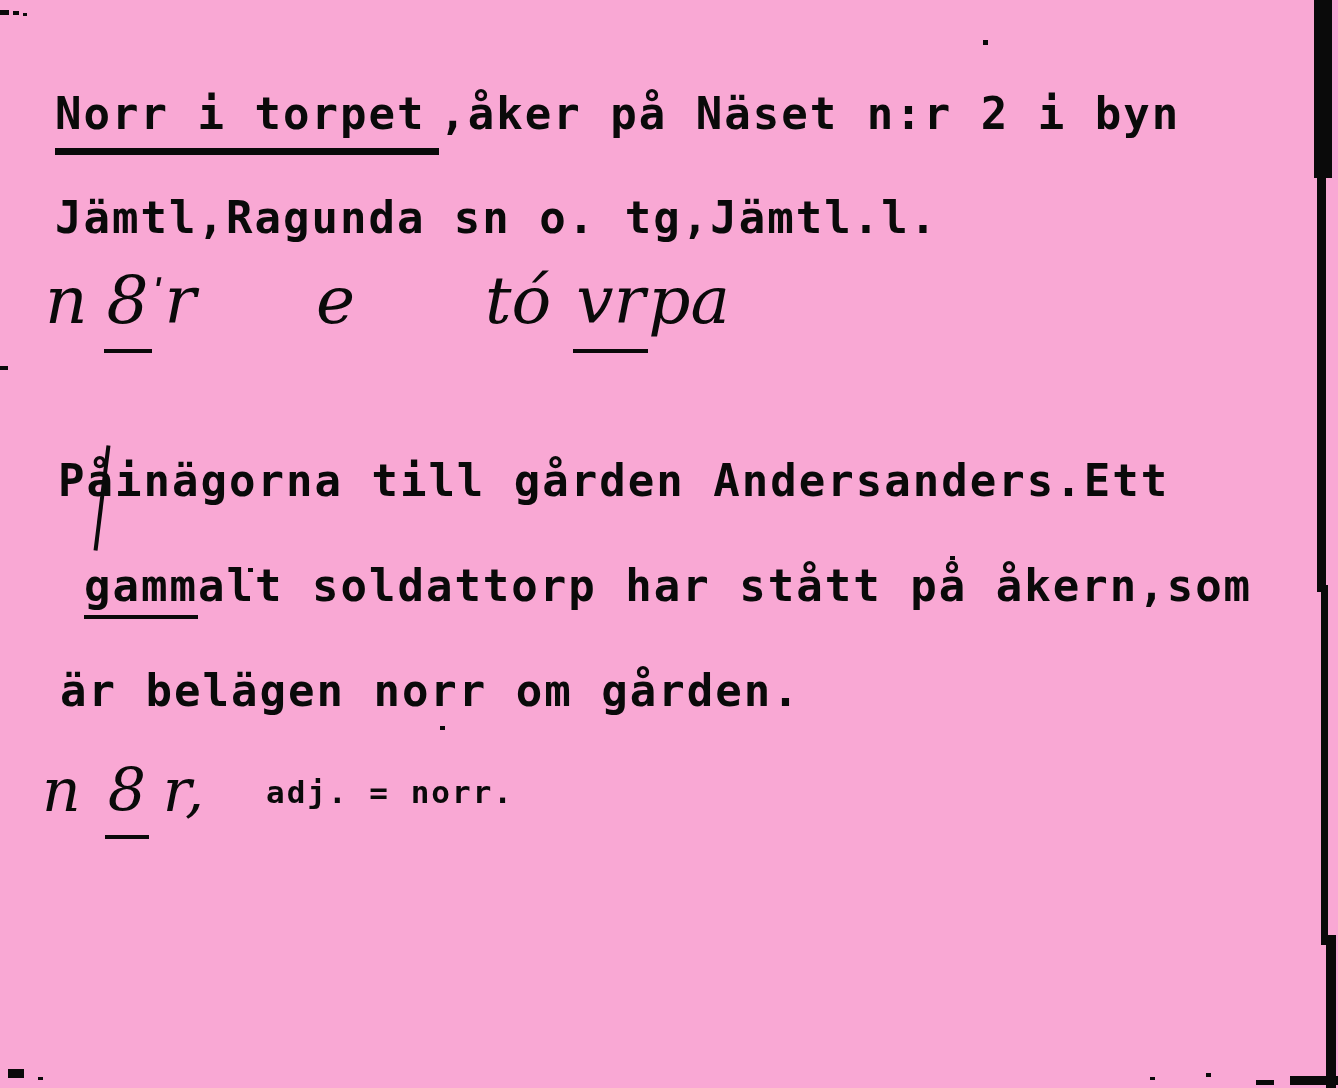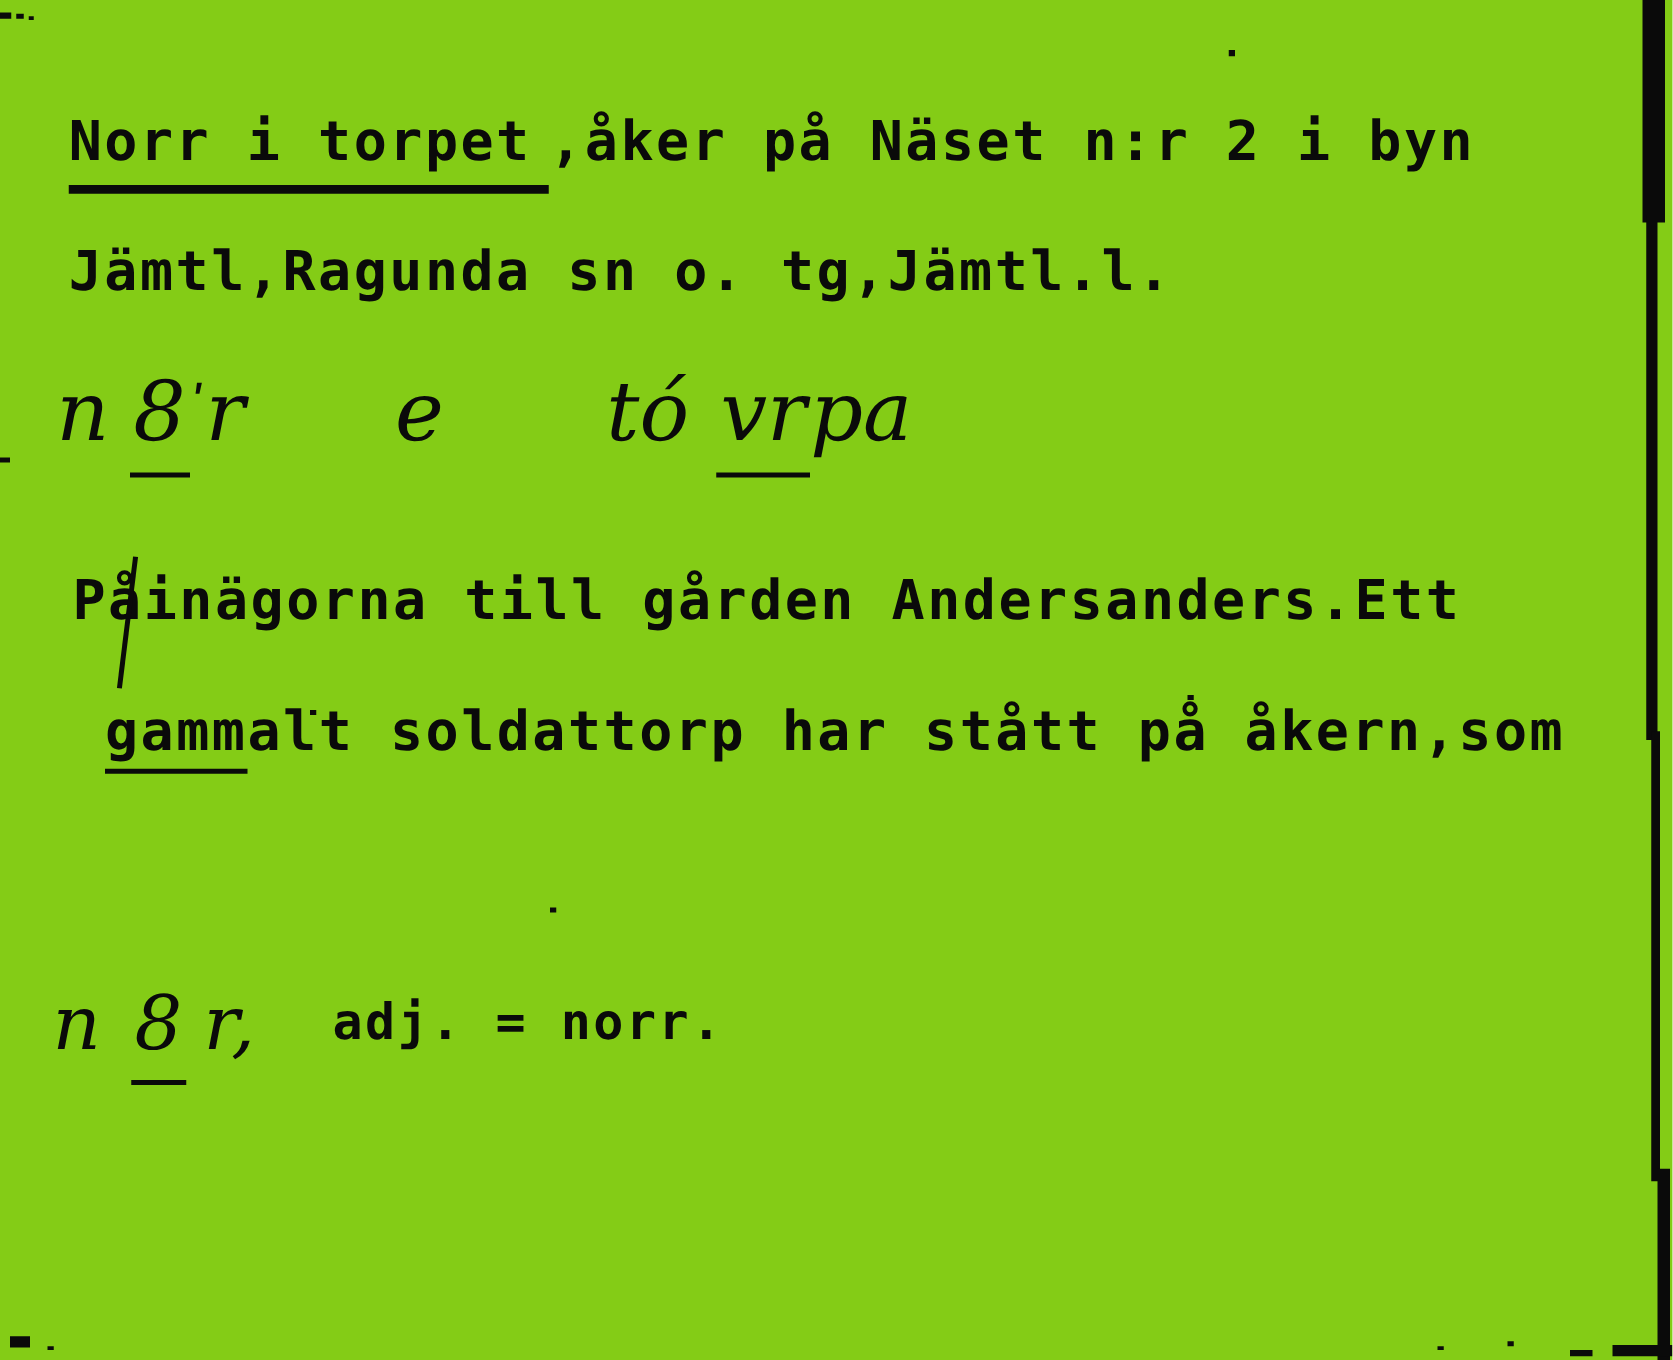--- a/index.html
+++ b/index.html
@@ -1,35 +1,34 @@
 <!DOCTYPE html>
 <html><head>
 <meta charset="utf-8">
 <style>
   html,body{margin:0;padding:0;background:#ffffff;}
   #card{
     position:relative;
     width:1338px;height:1088px;
-    background:#84cc16;
+    background:#f9a8d4;
     overflow:hidden;
     color:#0a0a0a;
   }
   .line{position:absolute;white-space:nowrap;}
   .typed{
     font-family:"DejaVu Sans Mono","Liberation Mono",monospace;
     font-weight:bold;
     font-size:44px;
     letter-spacing:2px;
     color:#0a0a0a;
   }
   .hand{
     font-family:"DejaVu Serif","Liberation Serif",serif;
     font-style:italic;
     color:#0a0a0a;
-    margin-top:29px;
   }
   .headword-underline{
     border-bottom:7px solid #0a0a0a;
     padding-bottom:9px;
     padding-right:14px;
   }
   .hand-underline{
     display:inline-block;
     border-bottom:4px solid #0a0a0a;
     padding:0 3px 10px 3px;
@@ -45,21 +44,21 @@
     font-size:0.55em;
     font-style:normal;
     font-weight:bold;
     margin-left:2px;
   }
   .phon1{font-size:66px;}
   .phon2{font-size:60px;}
   .gloss-typed{
     font-family:"DejaVu Sans Mono","Liberation Mono",monospace;
     font-weight:bold;
-    font-size:40px;
+    font-size:31px;
     letter-spacing:2px;
     font-style:normal;
     vertical-align:8px;
   }
   .art{position:absolute;background:#0a0a0a;}
   .insert-slash{
     position:absolute;
     width:4px;height:106px;
     background:#0a0a0a;
     transform:rotate(7deg);
@@ -85,20 +84,23 @@
   <div class="line typed" style="left:58px;top:455px;">
     <span>På</span><span>inägorna till gården Andersanders.Ett</span>
   </div>
 
   <div class="insert-slash" style="left:100px;top:445px;"></div>
 
   <div class="line typed" style="left:58px;top:560px;">
     <span class="typed-hand-underline">gamm</span><span>alt soldattorp har stått på åkern,som</span>
   </div>
 
+  <div class="line typed" style="left:60px;top:665px;">
+    <span>är belägen norr om gården.</span>
+  </div>
 
   <div class="line hand phon2" style="left:42px;top:755px;">
     <span style="margin-right:24px;">n</span><span class="hand-underline">8</span><span style="margin-left:14px;">r</span><span>,</span><span class="gloss-typed" style="margin-left:62px;">adj. = norr.</span>
   </div>
 
 
   <div class="art" style="left:1314px;top:0;width:18px;height:178px;"></div>
   <div class="art" style="left:1317px;top:172px;width:9px;height:420px;"></div>
   <div class="art" style="left:1321px;top:585px;width:7px;height:360px;"></div>
   <div class="art" style="left:1326px;top:935px;width:10px;height:153px;"></div>

